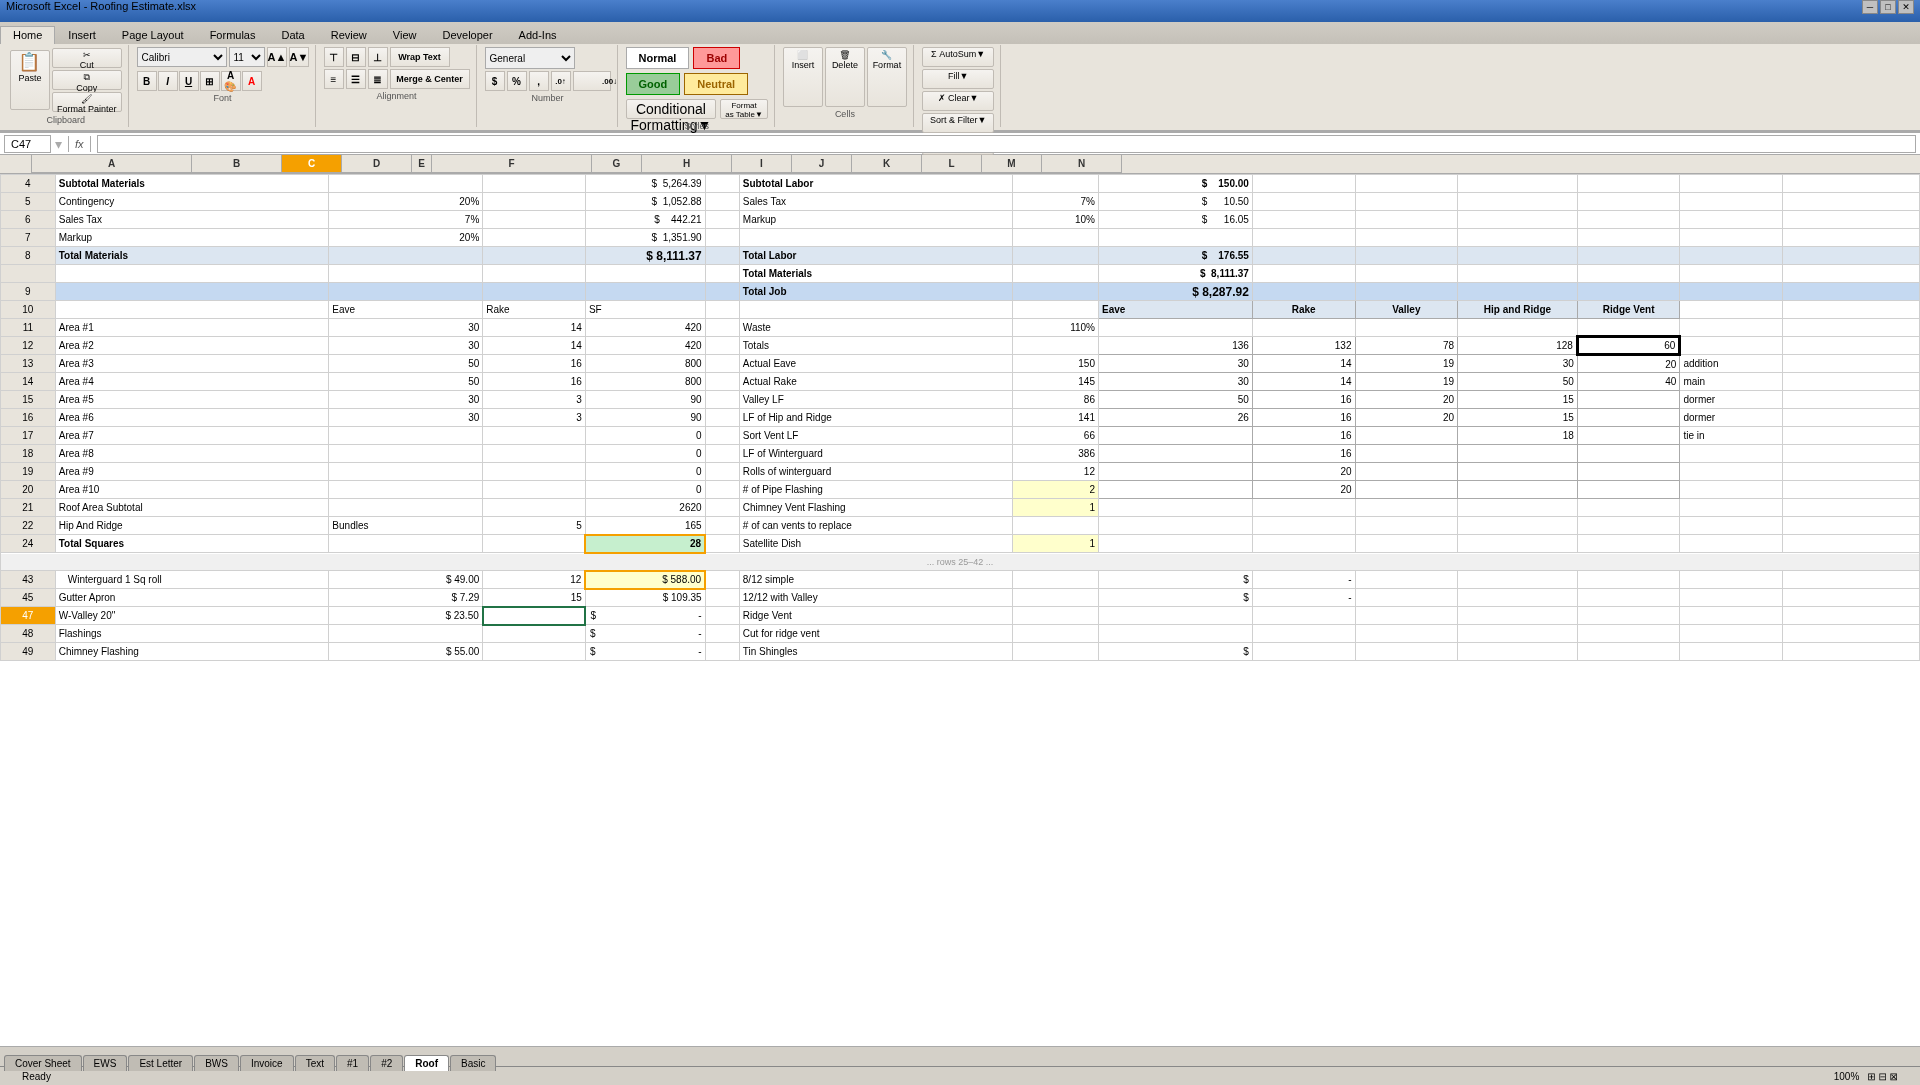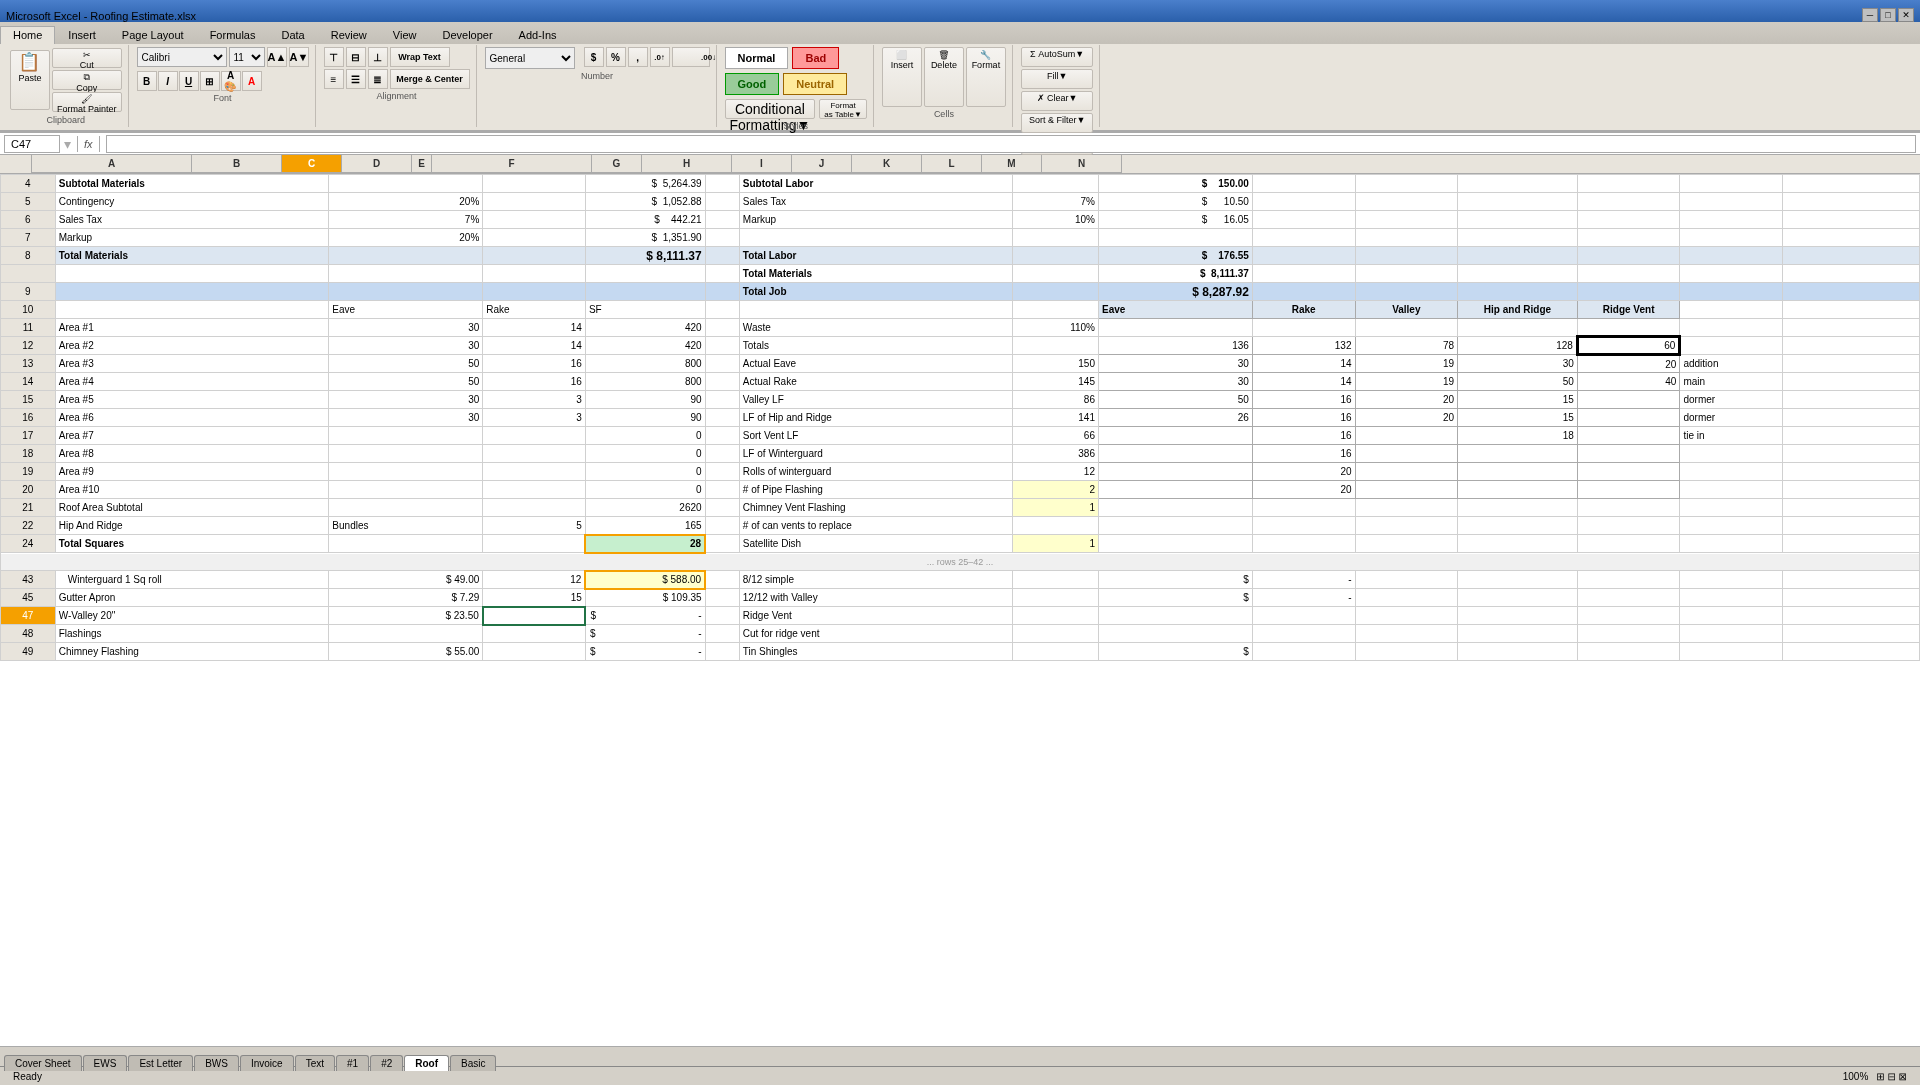--- a/index.html
+++ b/index.html
@@ -1,19 +1,19 @@
 <!DOCTYPE html>
 <html><head>
   <meta charset="utf-8">
   <style>
     * { margin: 0; padding: 0; box-sizing: border-box; }
     body { font-family: 'Segoe UI', Arial, sans-serif; font-size: 11px; background: #d4d0c8; overflow: hidden; width: 1920px; height: 1085px; }
 
     
-    .title-bar { background: linear-gradient(to bottom, #4a7fcb, #2a5faa); height: 22px; display: flex; align-items: flex-end; justify-content: space-between; padding: 0 6px; }
+    .title-bar { background: linear-gradient(to bottom, #4a7fcb, #2a5faa); height: 22px; display: flex; align-items: flex-start; justify-content: space-between; padding: 0 6px; }
     .title-bar-controls { display: flex; gap: 2px; }
     .title-btn { width: 16px; height: 14px; font-size: 9px; background: #c0c0c0; border: 1px solid #888; cursor: pointer; display: flex; align-items: center; justify-content: center; }
 
     
     .ribbon { background: #e8e4dc; border-bottom: 1px solid #aaa; }
     .ribbon-tabs { display: flex; background: linear-gradient(to bottom, #d0ccc4, #c4c0b8); height: 22px; padding-top: 4px; }
     .ribbon-tab { padding: 2px 12px; font-size: 11px; cursor: pointer; border: 1px solid transparent; border-bottom: none; background: transparent; }
     .ribbon-tab.active { background: #e8e4dc; border-color: #aaa; border-bottom-color: #e8e4dc; color: #000; }
 
     .ribbon-body { background: #e8e4dc; padding: 2px 4px 4px; display: flex; align-items: center; gap: 2px; height: 88px; border-bottom: 2px solid #aaa; }
@@ -40,34 +40,34 @@
     .style-normal { background: #fff; border-color: #aaa; color: #000; }
     .style-bad { background: #ff9999; border-color: #c00; color: #9c0000; font-weight: bold; }
     .style-good { background: #99cc99; border-color: #090; color: #006100; font-weight: bold; }
     .style-neutral { background: #ffeb9c; border-color: #9c6500; color: #9c6500; font-weight: bold; }
 
     
     .num-select { width: 90px; height: 22px; font-size: 10px; border: 1px solid #aaa; }
 
     
     .formula-bar { height: 22px; background: #fff; border-bottom: 1px solid #aaa; display: flex; align-items: center; padding: 0 4px; gap: 4px; }
-    .cell-ref { width: 56px; height: 18px; border: 1px solid #aaa; font-size: 11px; padding: 0 6px; }
+    .cell-ref { width: 47px; height: 18px; border: 1px solid #aaa; font-size: 11px; padding: 0 6px; }
     .formula-sep { width: 1px; height: 16px; background: #aaa; margin: 0 2px; }
     .formula-input { flex: 1; height: 18px; border: 1px solid #aaa; font-size: 11px; padding: 0 2px; }
     .fx-label { font-size: 11px; font-style: italic; color: #555; }
 
     
     .spreadsheet-container { display: flex; flex-direction: column; background: #fff; overflow: hidden; }
     .col-header { height: 18px; border-right: 1px solid #aaa; border-bottom: 1px solid #aaa; background: #e8e4dc; display: flex; align-items: center; justify-content: center; font-size: 10px; font-weight: bold; color: #333; cursor: pointer; }
     .col-header.selected { background: #f5a000; color: #fff; }
     .sheet-tab { padding: 2px 10px; font-size: 10px; background: #c0bcb4; border: 1px solid #888; border-bottom: none; cursor: pointer; border-radius: 3px 3px 0 0; }
     .sheet-tab.active { background: #fff; font-weight: bold; margin-top: 12px; }
 
     
-    .status-bar { height: 20px; background: #d4d0c8; border-top: 1px solid #888; display: flex; align-items: center; padding: 0 13px; font-size: 10px; }
+    .status-bar { height: 20px; background: #d4d0c8; border-top: 1px solid #888; display: flex; align-items: center; padding: 0 22px; font-size: 10px; }
 
     table.grid-table { border-collapse: collapse; table-layout: fixed; }
     table.grid-table td { border: 1px solid #d0d0d0; height: 18px; font-size: 10px; padding: 0 3px; white-space: nowrap; overflow: hidden; max-width: 200px; }
     table.grid-table td.bold { font-weight: bold; }
     table.grid-table td.right { text-align: right; }
     .row-header { background: #e8e4dc; font-weight: normal; text-align: center; min-width: 32px; width: 32px; border: 1px solid #aaa; font-size: 10px; height: 18px; }
     .cell-yellow { background: #ffffcc; }
   </style>
 </head>
 <body>
@@ -147,21 +147,21 @@
           <button class="fmt-btn">≡</button>
           <button class="fmt-btn">☰</button>
           <button class="fmt-btn">≣</button>
           <button class="fmt-btn" style="width:80px;font-size:9px;">Merge &amp; Center</button>
         </div>
       </div>
       <div class="ribbon-group-label">Alignment</div>
     </div>
 
     <div class="ribbon-group">
-      <div style="display:flex;flex-direction:row;gap:9px;">
+      <div style="display:flex;flex-direction:column;gap:2px;">
         <select class="num-select">
           <option>General</option>
         </select>
         <div style="display:flex;gap:2px;">
           <button class="fmt-btn">$</button>
           <button class="fmt-btn">%</button>
           <button class="fmt-btn">,</button>
           <button class="fmt-btn" style="font-size:8px;">.0↑</button>
           <button class="fmt-btn" style="font-size:8px;padding-left:36px;">.00↓</button>
         </div>

